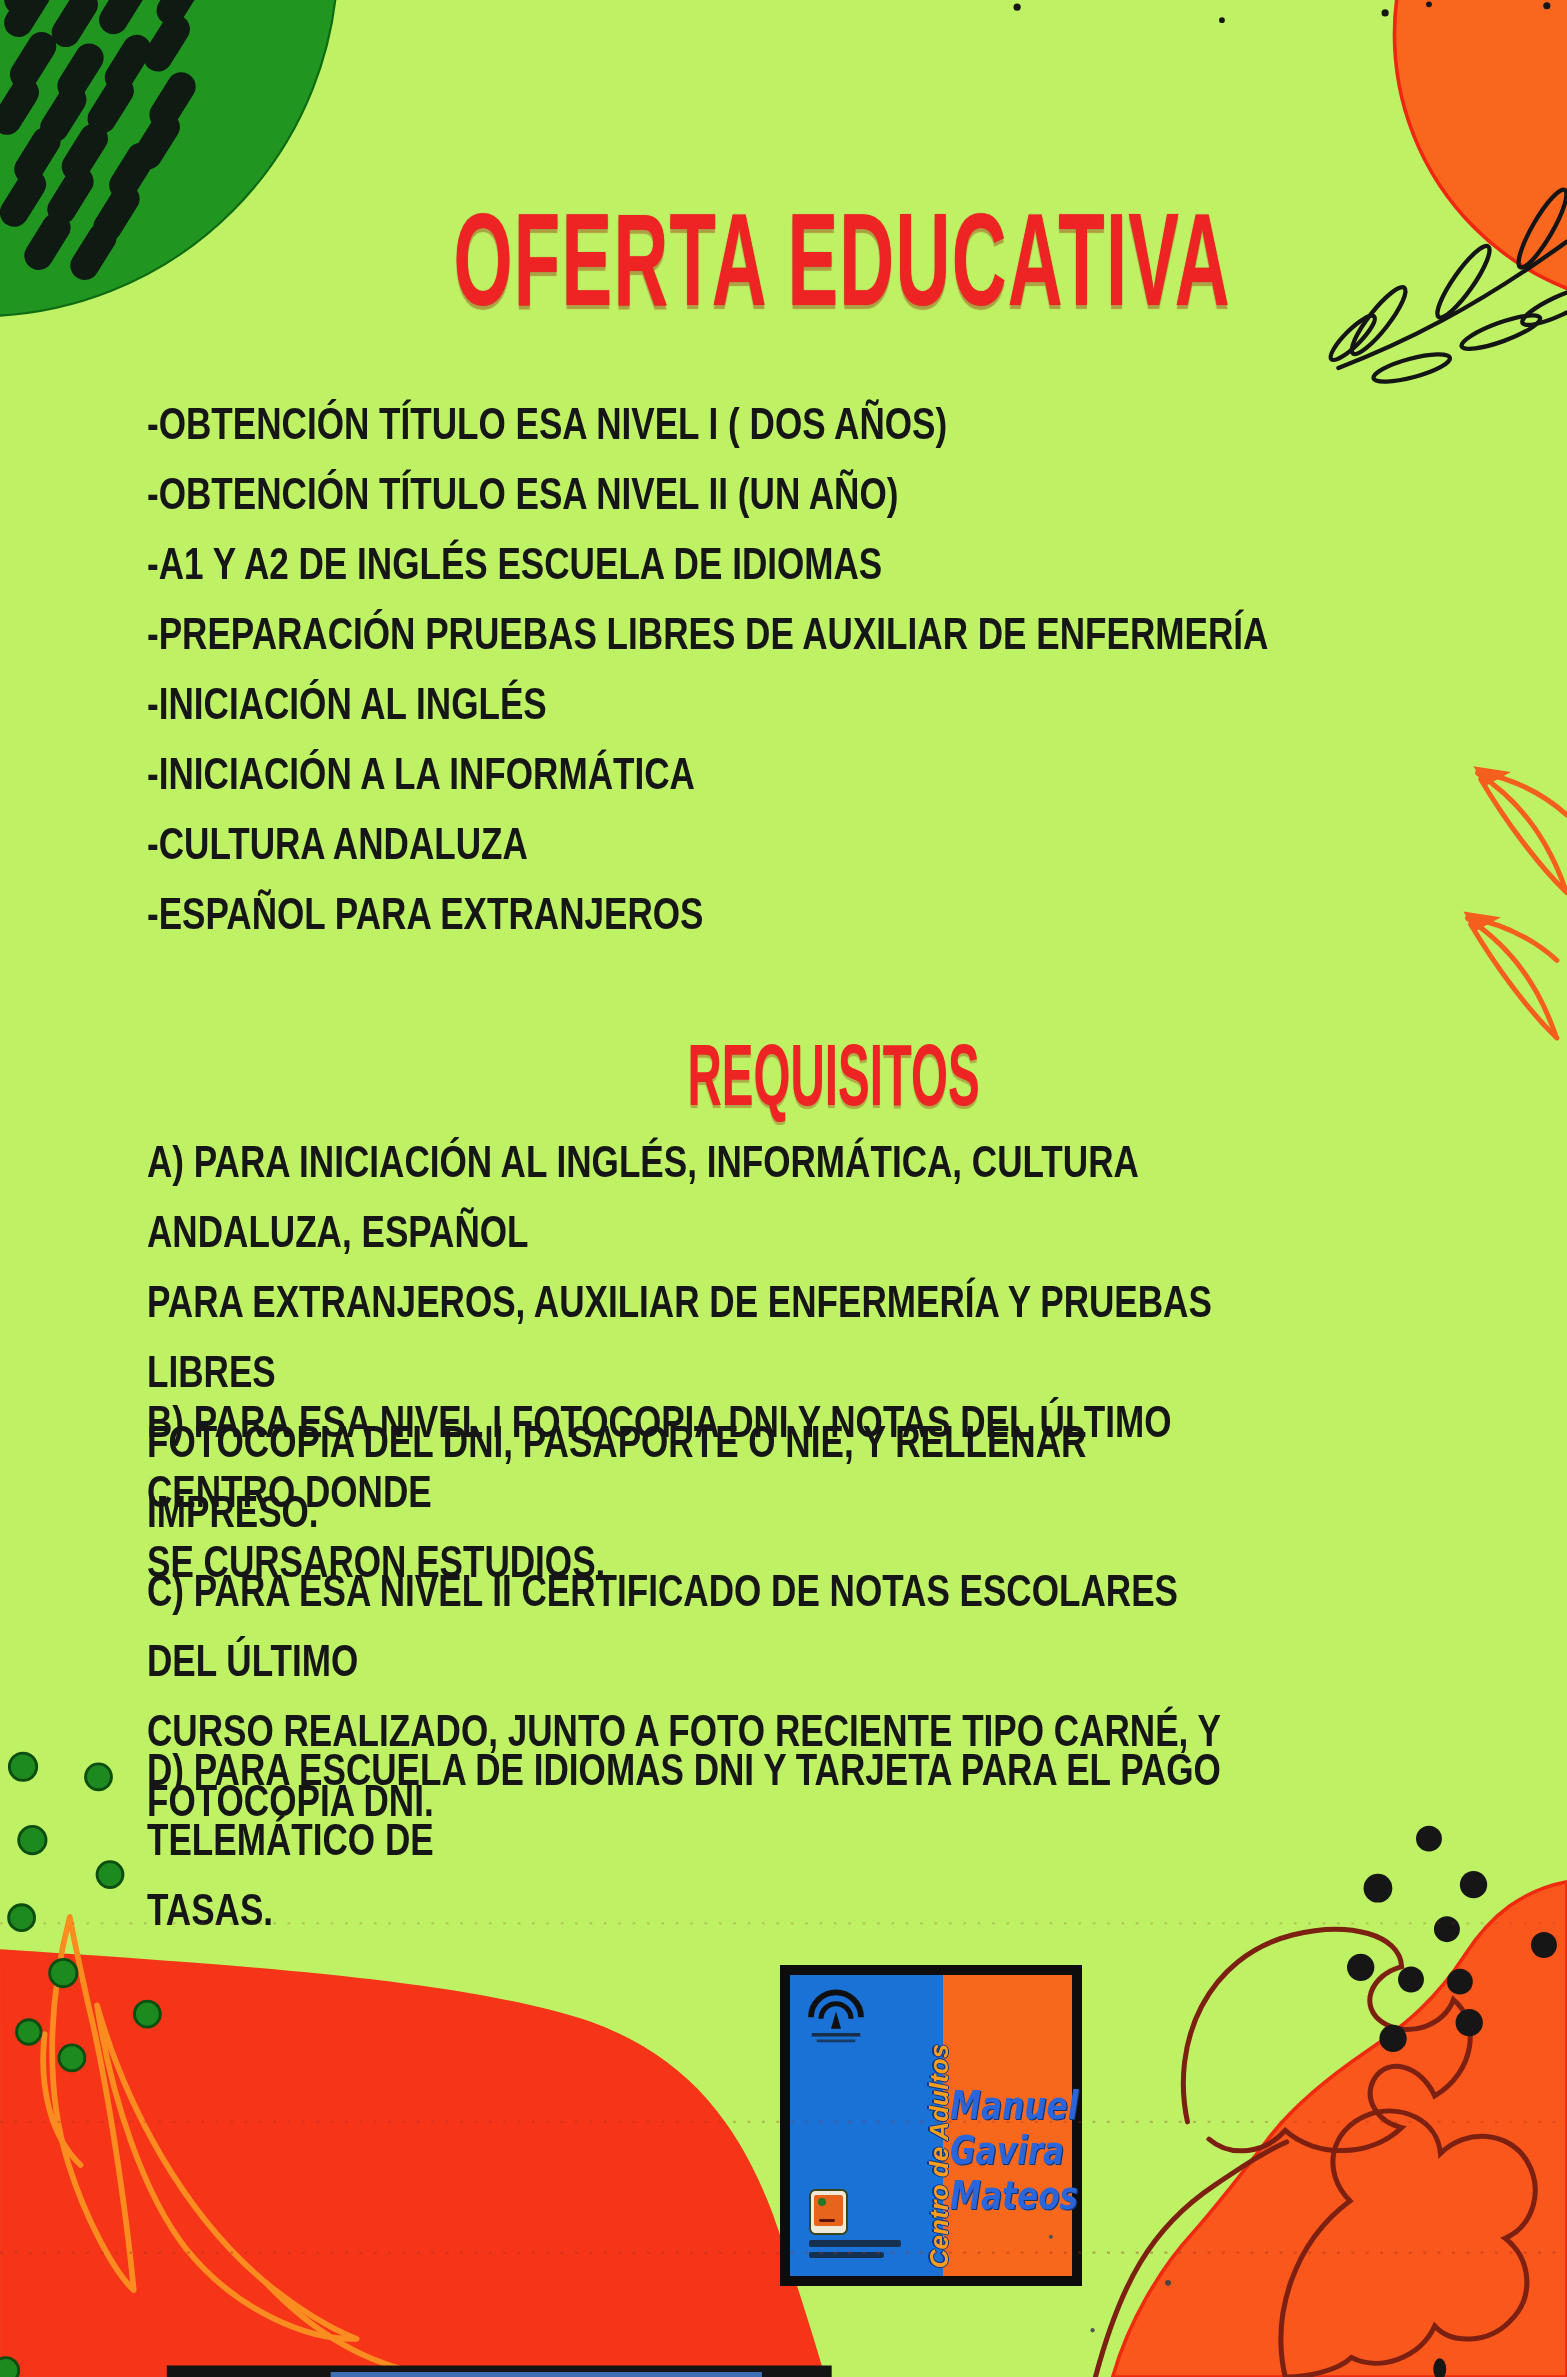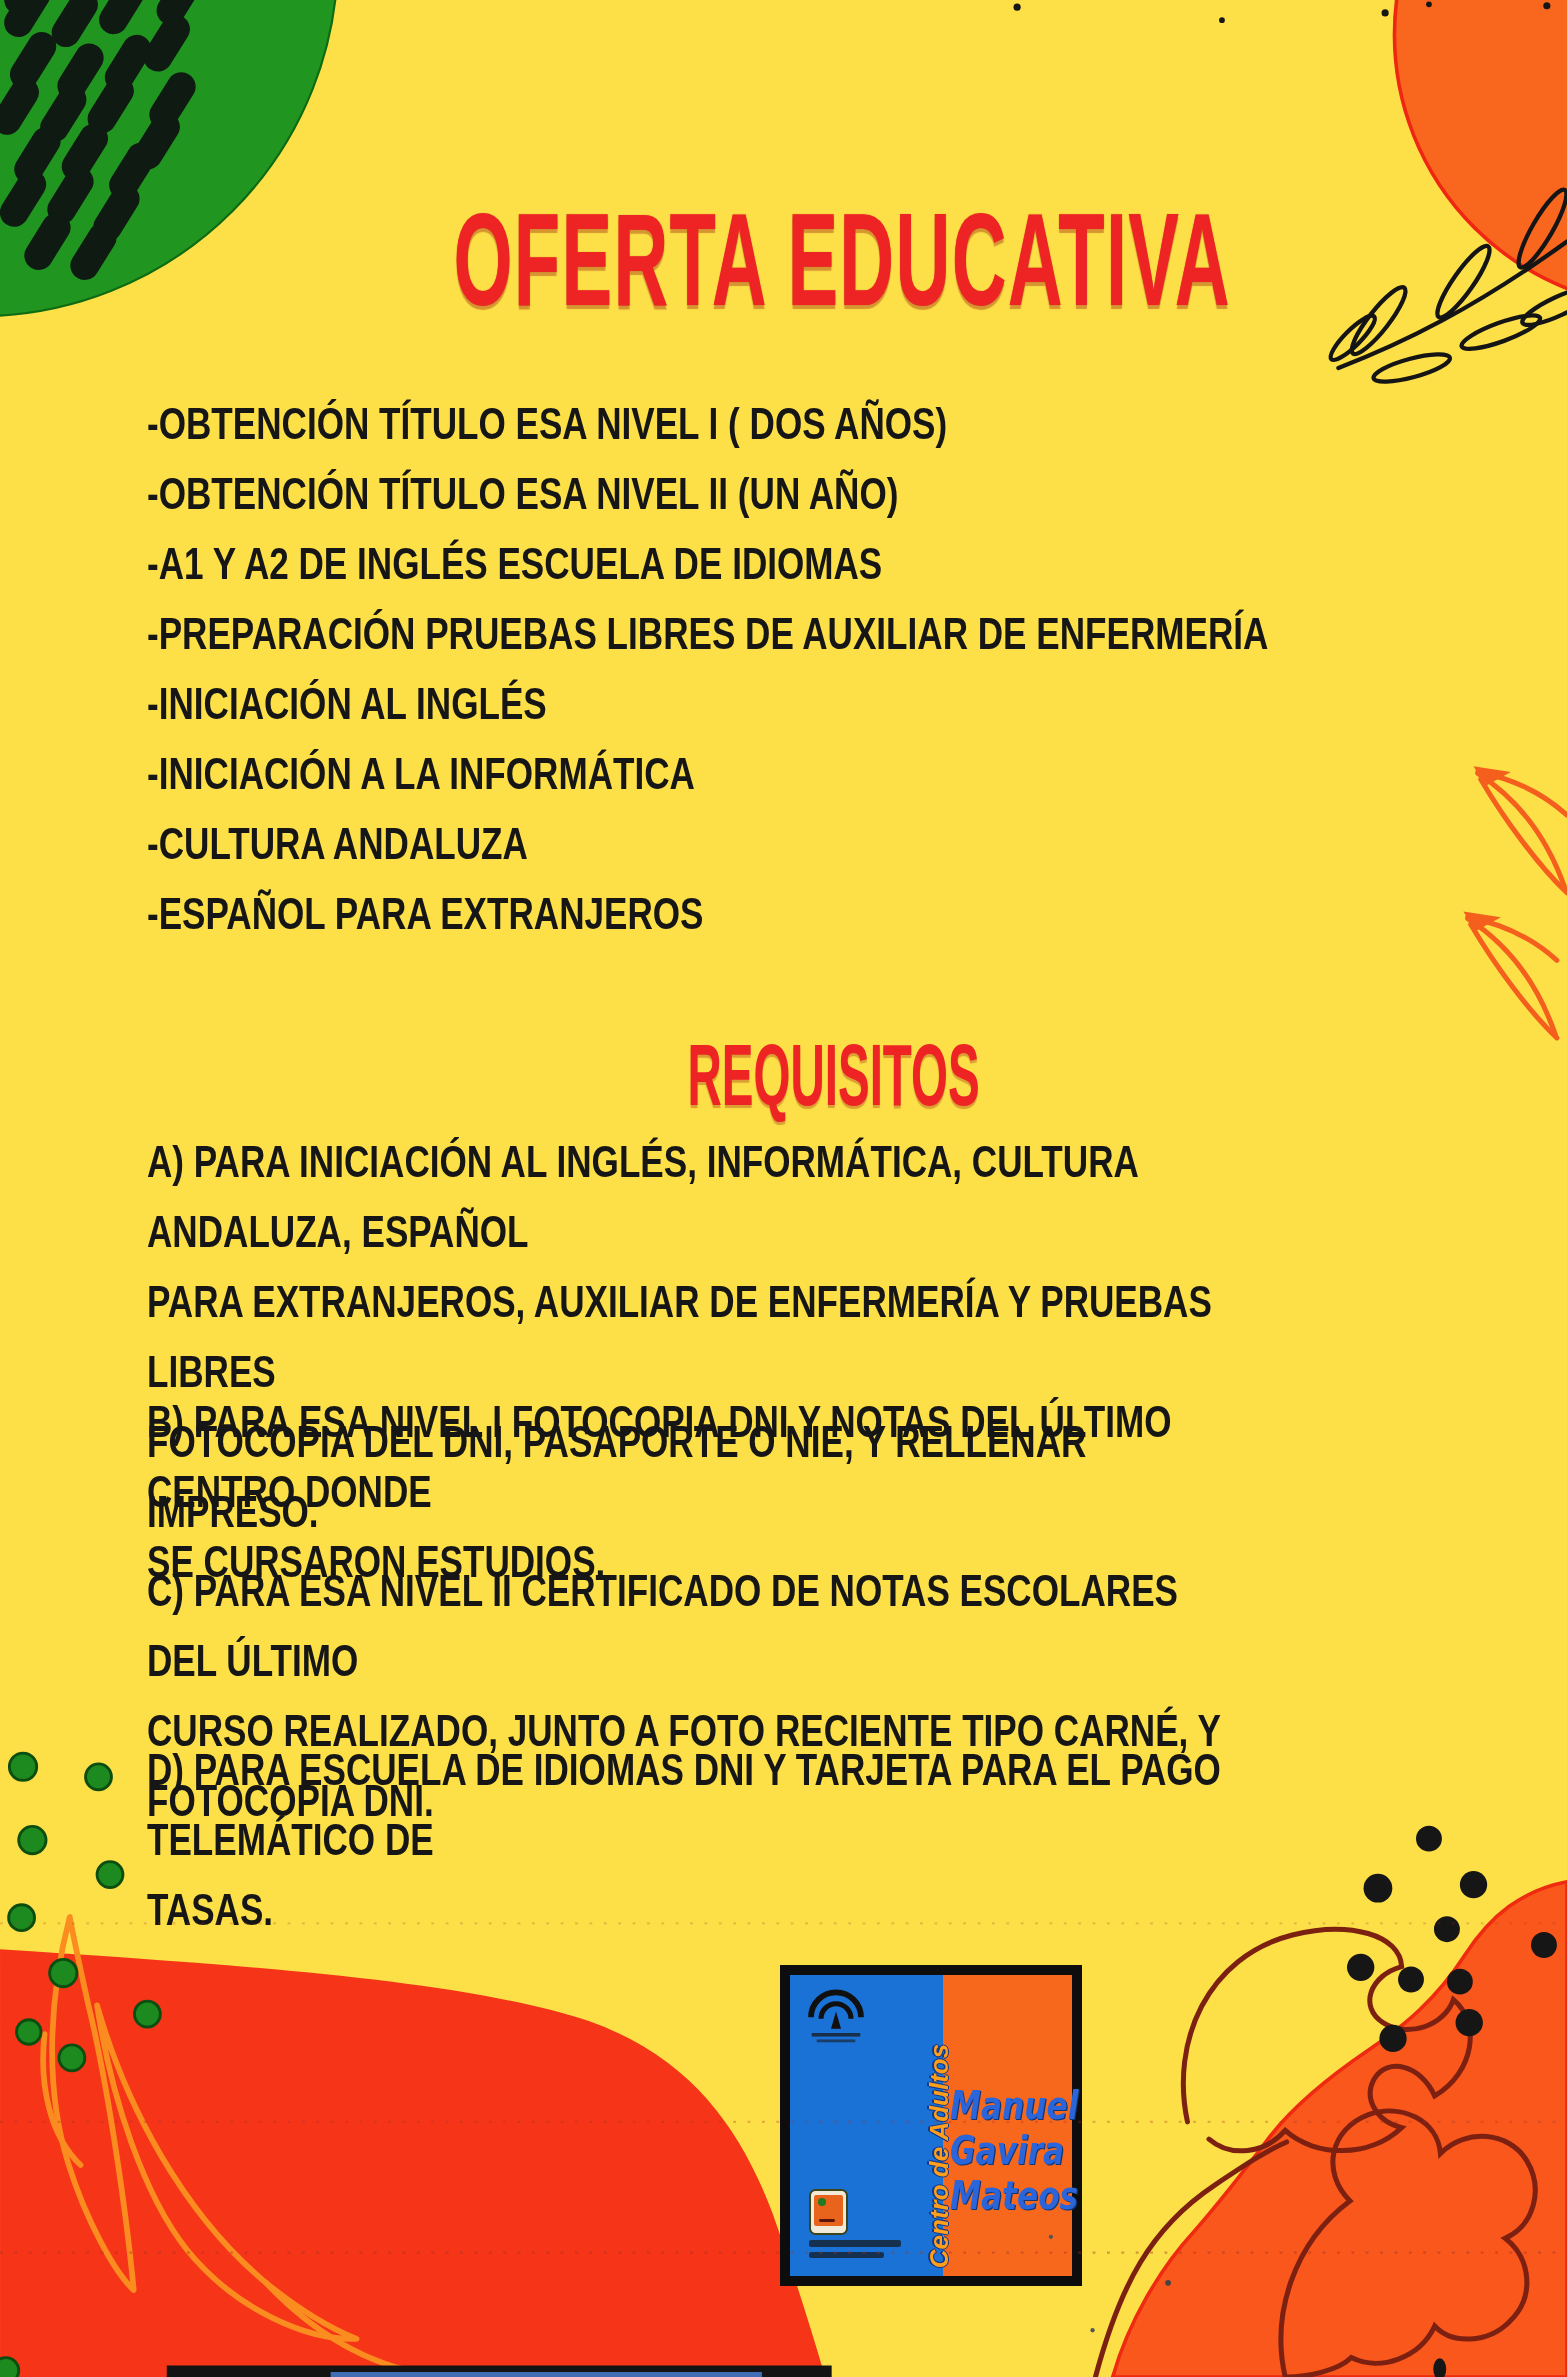--- a/index.html
+++ b/index.html
@@ -1,17 +1,17 @@
 <!DOCTYPE html>
 <html style="font-size:11.5px"><head>
 <meta charset="utf-8">
 <style>
   html,body{margin:0;padding:0;background:#e8e8e8;}
   .poster{
-    position:relative;width:1567px;height:2377px;background:#fde047;
+    position:relative;width:1567px;height:2377px;background:#bef264;
     overflow:hidden;font-family:"Liberation Sans",sans-serif;
   }
   .decor{position:absolute;left:0;top:0;z-index:1;}
   .artifacts{position:absolute;left:0;top:0;z-index:9;pointer-events:none;}
 
   
   .title-wrap{position:absolute;left:0;top:194px;width:1685px;text-align:center;z-index:3;}
   .title{
     display:inline-block;font-weight:bold;font-size:131px;line-height:1;
     letter-spacing:2.2px;color:#ee2424;white-space:nowrap;

